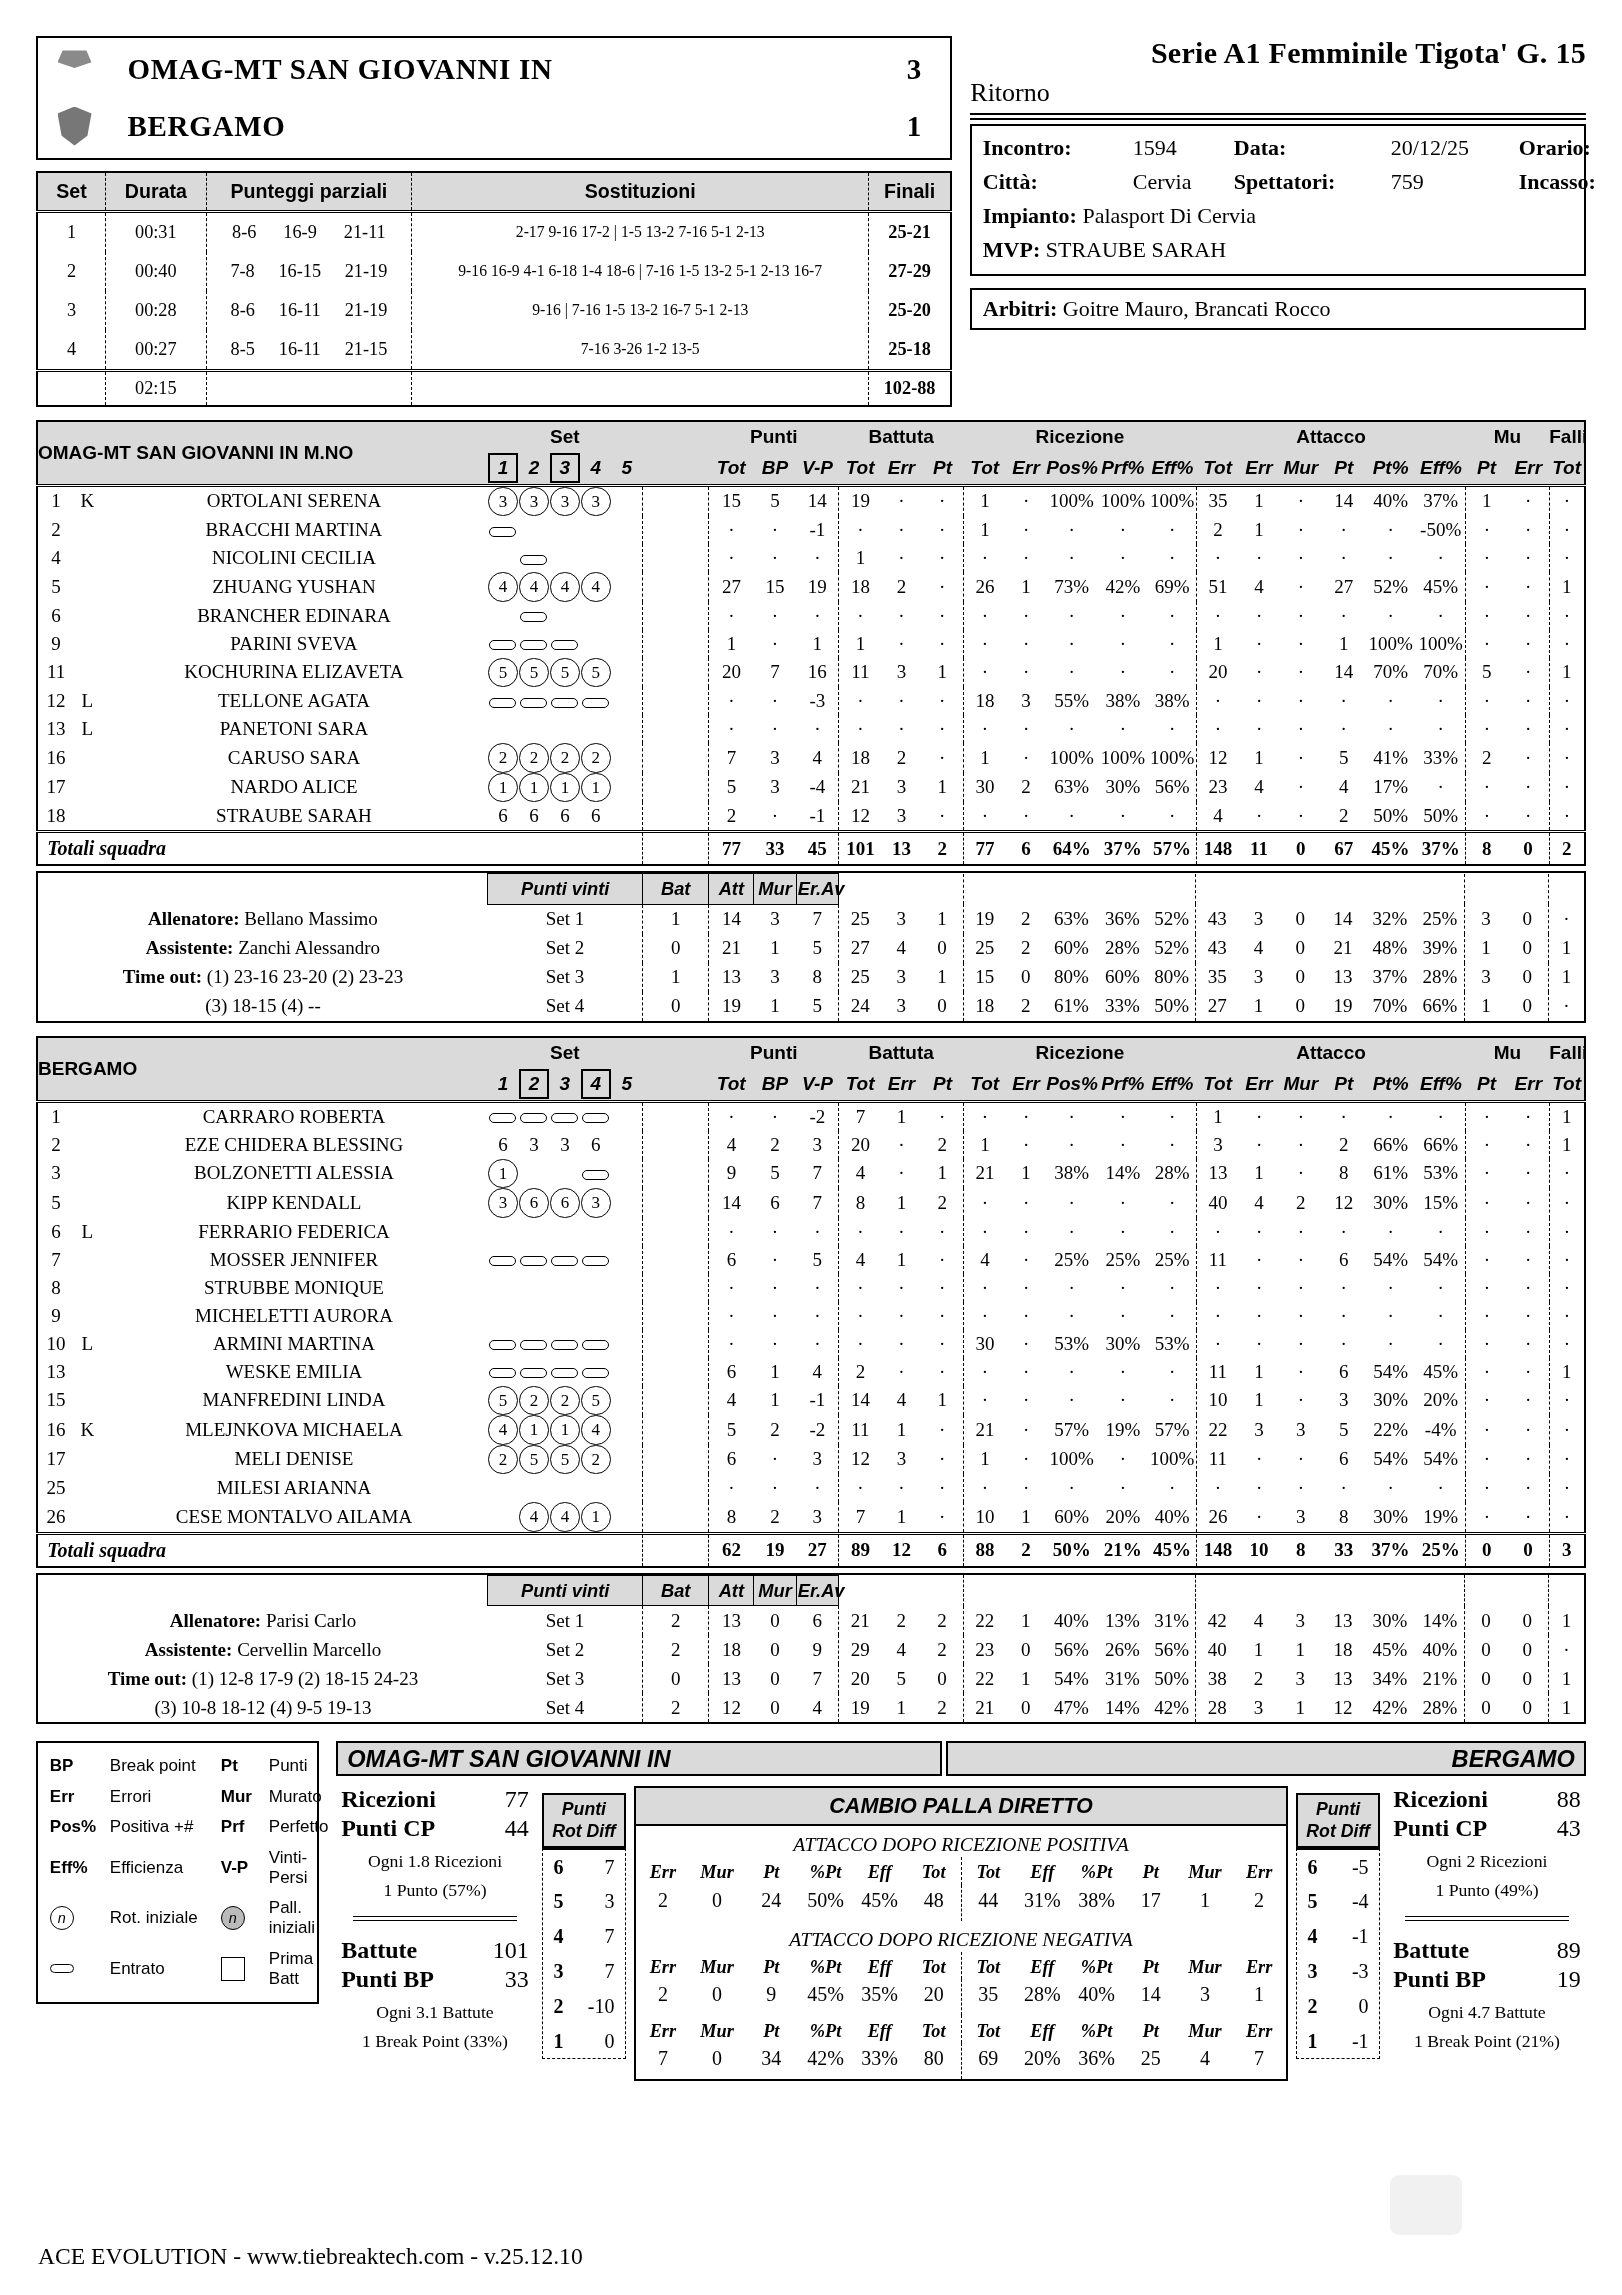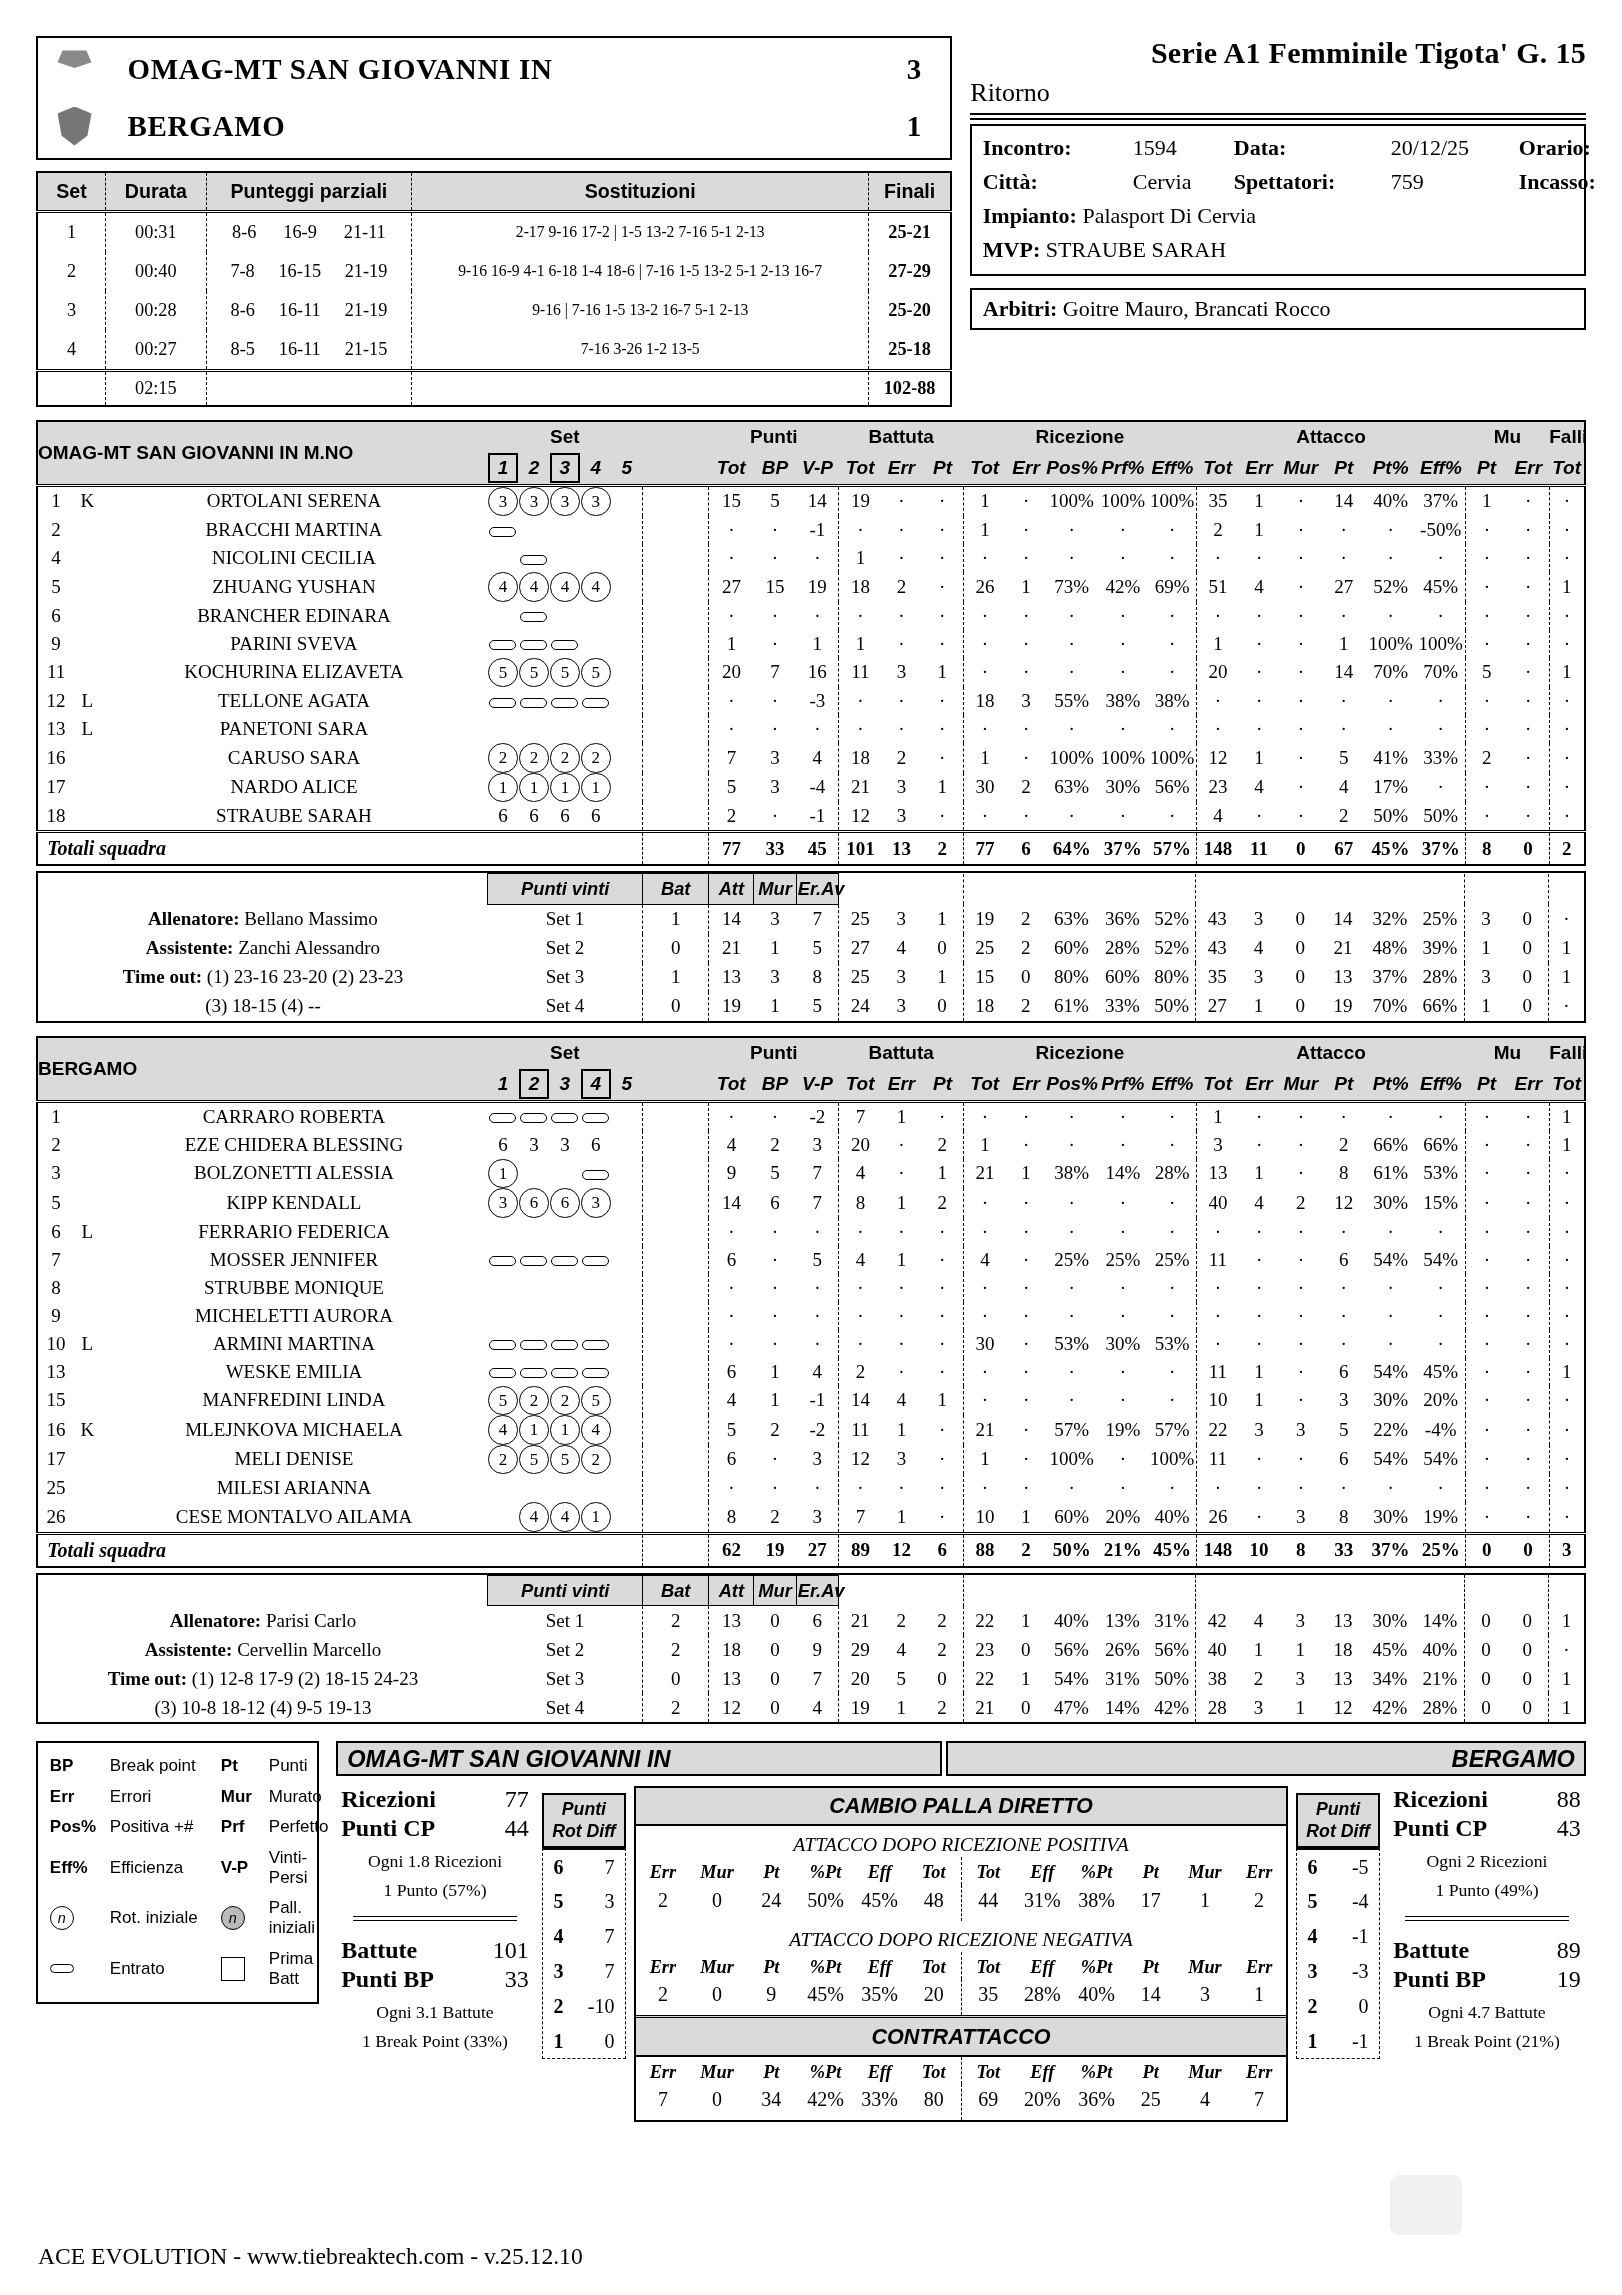--- a/index.html
+++ b/index.html
@@ -1759,21 +1759,20 @@
                   <td class="mid">20</td>
                   <td>35</td>
                   <td>28%</td>
                   <td>40%</td>
                   <td>14</td>
                   <td>3</td>
                   <td>1</td>
                 </tr>
               </tbody>
             </table>
-            <div class="chdr mid">CONTRATTACCO</div>
             <table class="ctbl">
               <tbody>
                 <tr>
                   <th>Err</th>
                   <th>Mur</th>
                   <th>Pt</th>
                   <th>%Pt</th>
                   <th>Eff</th>
                   <th class="mid">Tot</th>
                   <th>Tot</th>

